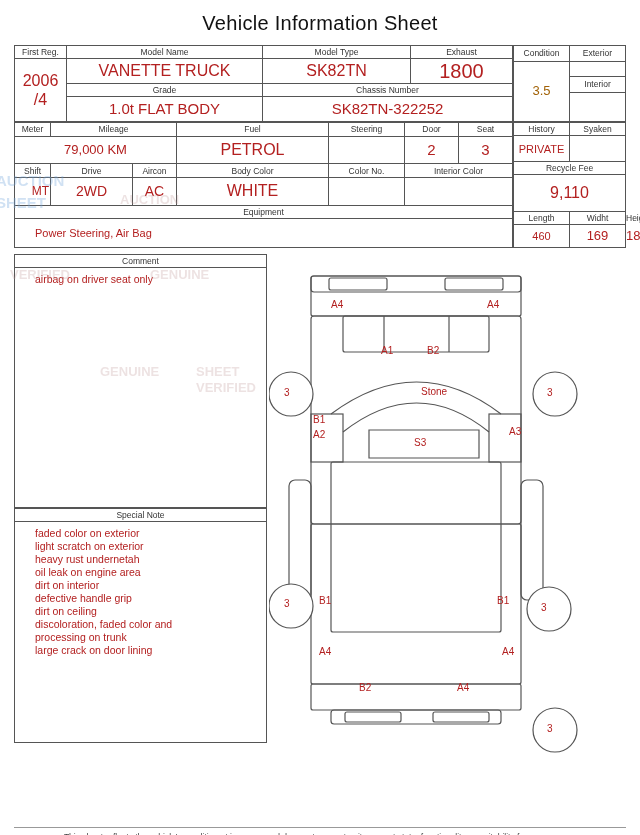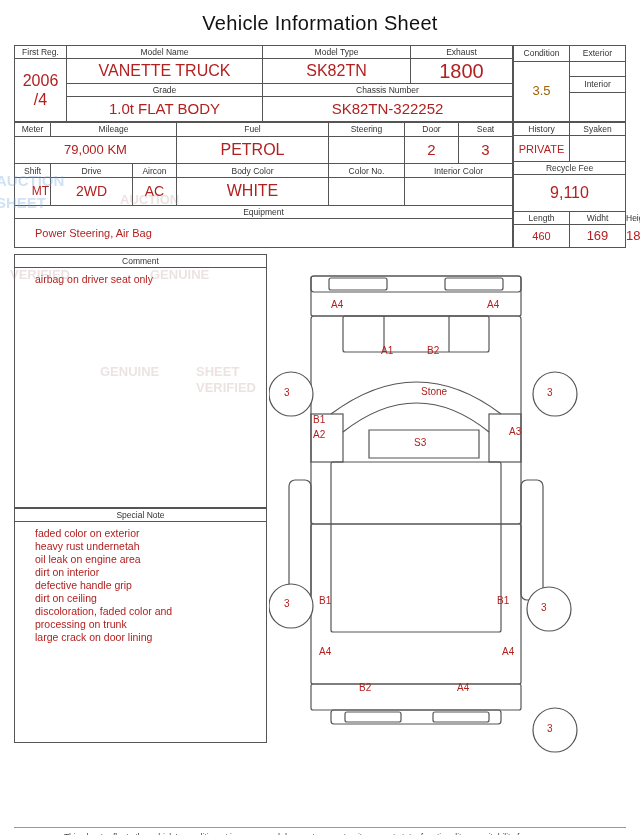--- a/index.html
+++ b/index.html
@@ -309,20 +309,21 @@
   <div class="mid-wrap">
 
     <div class="left-col">
       <div class="boxhdr">Comment</div>
       <div class="boxbody comment-body">
         <div>airbag on driver seat only</div>
       </div>
       <div class="boxhdr" style="">Special Note</div>
       <div class="boxbody note-body">
         <div>faded color on exterior</div>
+        <div>light scratch on exterior</div>
         <div>heavy rust undernetah</div>
         <div>oil leak on engine area</div>
         <div>dirt on interior</div>
         <div>defective handle grip</div>
         <div>dirt on ceiling</div>
         <div>discoloration, faded color and</div>
         <div>processing on trunk</div>
         <div>large crack on door lining</div>
       </div>
     </div>

